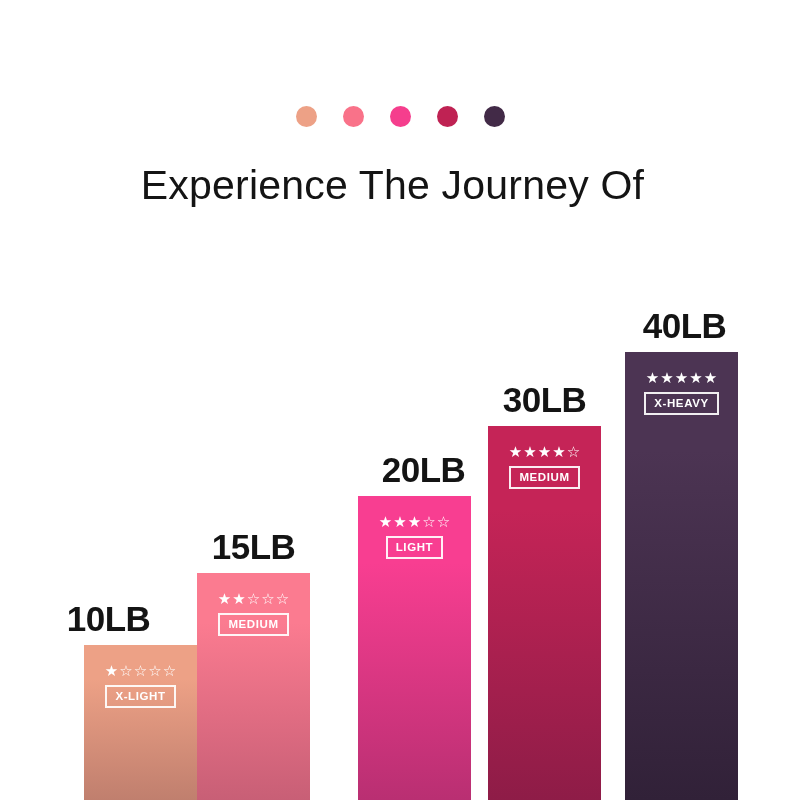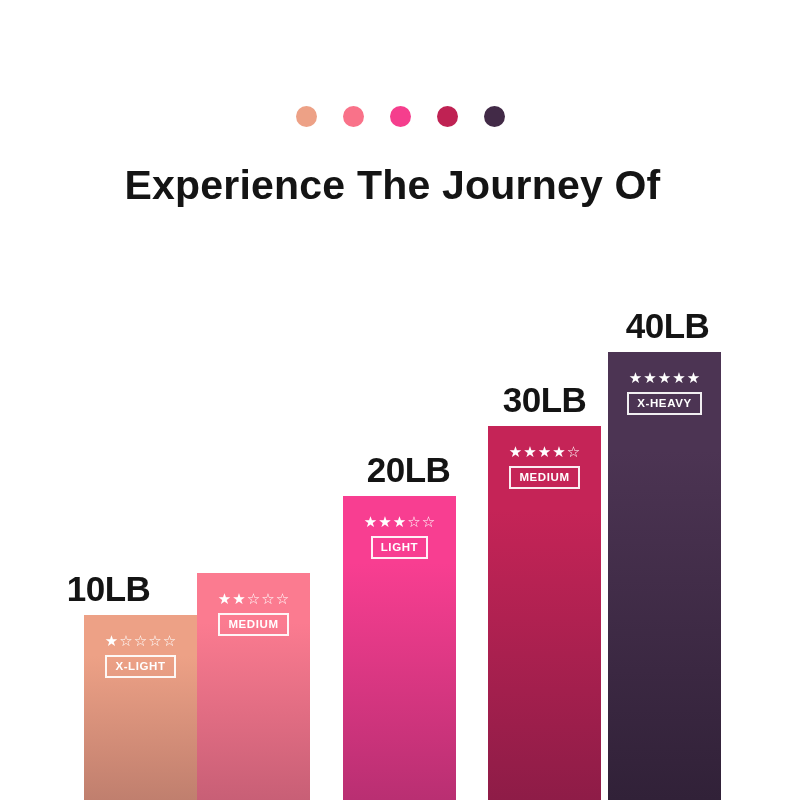--- a/index.html
+++ b/index.html
@@ -37,21 +37,21 @@
   }
 
   
   #headline {
     position: absolute;
     top: 150px;
     left: 0;
     width: 785px;
     text-align: center;
     color: #141414;
-    font-weight: bold;
+    font-weight: normal;
     font-size: 41px;
     line-height: 70px;
     letter-spacing: 0.2px;
   }
   #headline .line { display: block; white-space: nowrap; }
 
   
   #chart {
     position: absolute;
     left: 0;
@@ -130,50 +130,51 @@
       <div class="dot" style="background: rgb(245, 62, 141);"></div>
       <div class="dot" style="background: rgb(191, 34, 83);"></div>
       <div class="dot" style="background: rgb(66, 42, 71);"></div>
     </div>
 
   <div id="headline">
     <span class="line">Experience The Journey Of</span>
   </div>
 
   <div id="chart">
-      <div class="bar-group" style="left: 52px; width: 113px; height: 185px; padding-left: 32px;">
+      <div class="bar-group" style="left: 52px; width: 113px; height: 155px; padding-left: 32px;">
         <div class="bar-caption">10LB</div>
         <div class="bar" style="background: linear-gradient(rgb(237, 161, 134) 0%, rgb(237, 161, 134) 22%, rgb(192, 127, 110) 100%); width: 113px;">
           <div class="bar-badge">
             <div class="stars">
               <span class="s">★</span>
               <span class="s">☆</span>
               <span class="s">☆</span>
               <span class="s">☆</span>
               <span class="s">☆</span>
             </div>
             <div class="tier-label">X-LIGHT</div>
           </div>
         </div>
       </div>
       <div class="bar-group" style="left: 197px; width: 113px; height: 227px;">
+        <div class="bar-caption">15LB</div>
         <div class="bar" style="background: linear-gradient(rgb(251, 123, 144) 0%, rgb(251, 123, 144) 22%, rgb(200, 95, 118) 100%); width: 113px;">
           <div class="bar-badge">
             <div class="stars">
               <span class="s">★</span>
               <span class="s">★</span>
               <span class="s">☆</span>
               <span class="s">☆</span>
               <span class="s">☆</span>
             </div>
             <div class="tier-label">MEDIUM</div>
           </div>
         </div>
       </div>
-      <div class="bar-group" style="left: 343px; width: 131px; height: 304px;">
+      <div class="bar-group" style="left: 358px; width: 131px; height: 304px;">
         <div class="bar-caption">20LB</div>
         <div class="bar" style="background: linear-gradient(rgb(248, 62, 145) 0%, rgb(248, 62, 145) 22%, rgb(185, 47, 114) 100%); width: 113px;">
           <div class="bar-badge">
             <div class="stars">
               <span class="s">★</span>
               <span class="s">★</span>
               <span class="s">★</span>
               <span class="s">☆</span>
               <span class="s">☆</span>
             </div>
@@ -189,21 +190,21 @@
               <span class="s">★</span>
               <span class="s">★</span>
               <span class="s">★</span>
               <span class="s">★</span>
               <span class="s">☆</span>
             </div>
             <div class="tier-label">MEDIUM</div>
           </div>
         </div>
       </div>
-      <div class="bar-group" style="left: 608px; width: 119px; height: 448px;">
+      <div class="bar-group" style="left: 625px; width: 119px; height: 448px;">
         <div class="bar-caption">40LB</div>
         <div class="bar" style="background: linear-gradient(rgb(76, 52, 83) 0%, rgb(76, 52, 83) 22%, rgb(49, 33, 56) 100%); width: 113px;">
           <div class="bar-badge">
             <div class="stars">
               <span class="s">★</span>
               <span class="s">★</span>
               <span class="s">★</span>
               <span class="s">★</span>
               <span class="s">★</span>
             </div>

